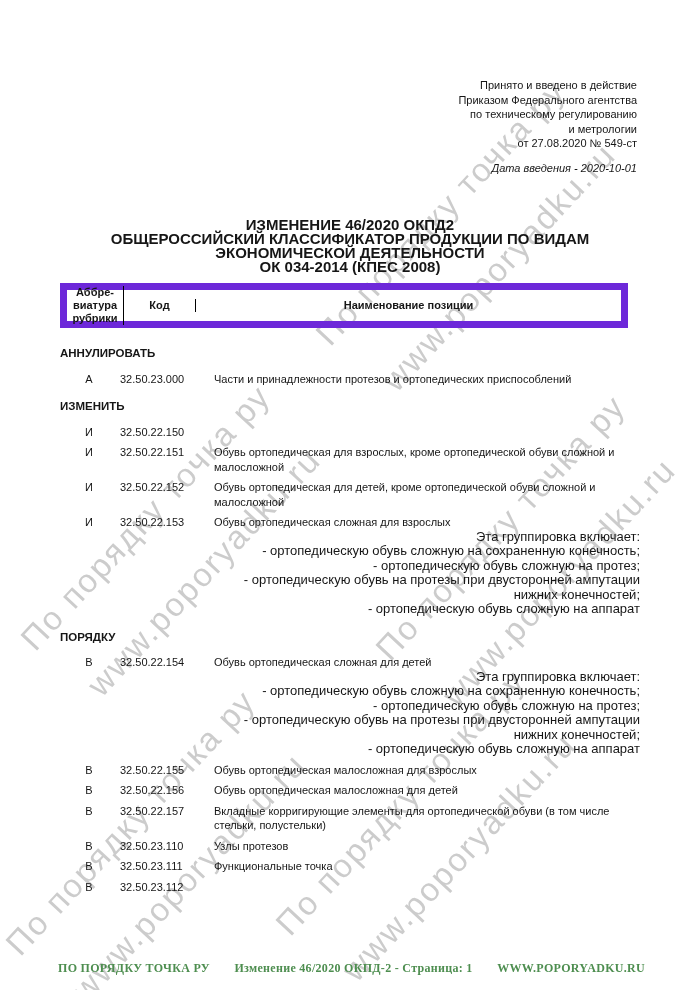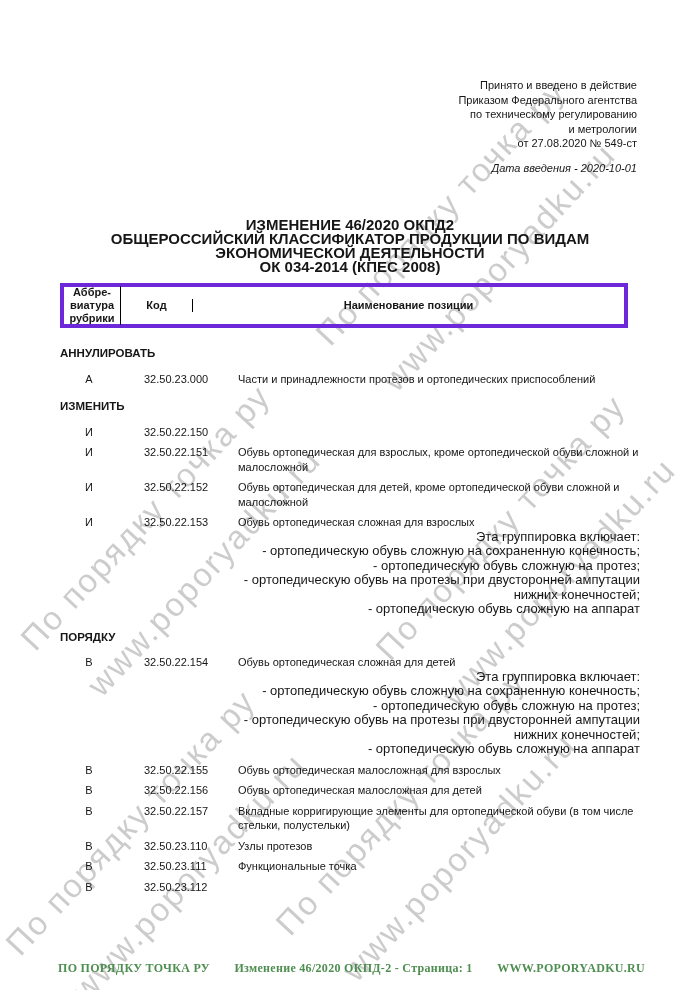--- a/index.html
+++ b/index.html
@@ -44,21 +44,21 @@
     position:absolute; top:218px; left:0; width:700px;
     text-align:center;
     font-weight:bold;
     font-size:15px; line-height:14px;
     white-space:pre-line;
   }
 
   .tbl {
     position:absolute; top:283px; left:60px;
     width:568px; height:45px;
-    border:4px solid #6d28d9;
+    border:7px solid #6d28d9;
     display:flex;
     box-sizing:border-box;
     align-items:center;
   }
   .tbl .cell {
     display:flex; align-items:center; justify-content:center;
     text-align:center;
     font-weight:bold; font-size:11px; line-height:13px;
     white-space:pre-line;
     box-sizing:border-box;
@@ -68,21 +68,21 @@
   .tbl .c3 { flex:1; }
 
   .sections { position:absolute; top:333px; left:60px; width:580px; }
   .section-heading {
     font-weight:bold;
     font-size:11.5px; line-height:14.5px;
     margin-top:13px; margin-bottom:11px;
   }
   .row { display:flex; align-items:flex-start; margin-bottom:6px; }
   .row-abbr { width:58px; flex:none; text-align:center; font-size:11px; line-height:14.5px; }
-  .row-code { width:80px; flex:none; padding-left:2px; box-sizing:border-box; font-size:11px; line-height:14.5px;margin-left:24px; }
+  .row-code { width:80px; flex:none; padding-left:2px; box-sizing:border-box; font-size:11px; line-height:14.5px; }
   .row-name { flex:1; max-width:442px; font-size:11px; line-height:14.5px;margin-left:16px; }
   .row-name .detail-line { font-size:13px; line-height:14.5px;text-align:right; }
 
   .footer {
     position:absolute; left:58px; right:55px; bottom:14px;
     display:flex; justify-content:space-between; align-items:baseline;
     font-family:"Liberation Serif", serif;
     font-weight:bold; font-size:12px;
     letter-spacing:0.3px;
     white-space:nowrap;

